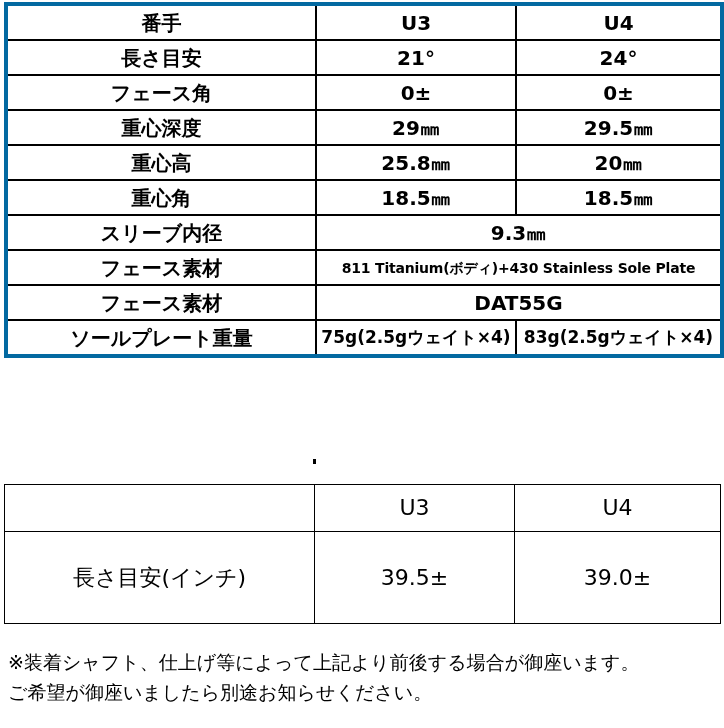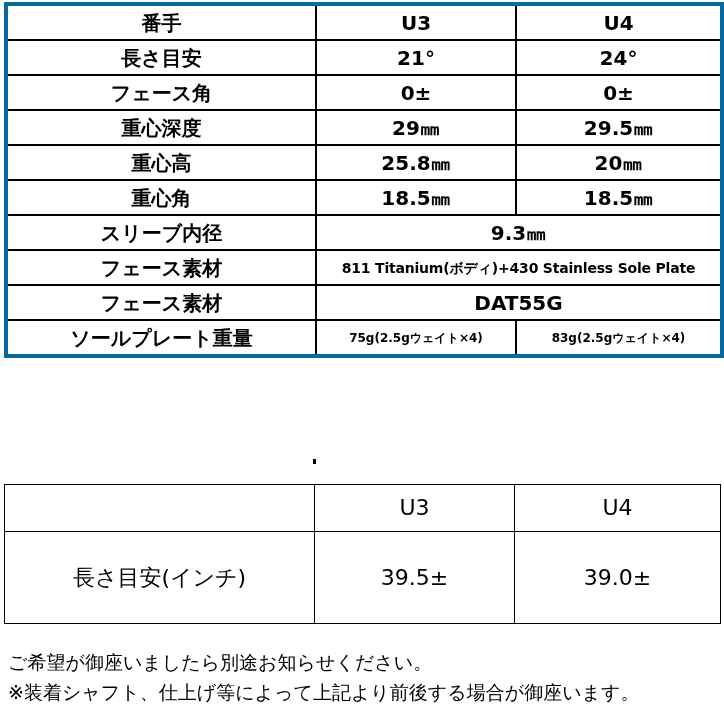--- a/index.html
+++ b/index.html
@@ -36,21 +36,21 @@
     height: 33px;
     padding: 0;
     white-space: nowrap;
     overflow: hidden;
   }
   table.spec td.small {
     font-size: 14px;
     letter-spacing: -0.2px;
   }
   table.spec td.smallv {
-    font-size: 12px;
+    font-size: 17px;
     border-radius: 6px;
   }
   
   .stub {
     position: absolute;
     left: 313px;
     top: 459px;
     width: 3px;
     height: 5px;
     background: #000000;
@@ -166,17 +166,17 @@
       </tr>
       <tr class="tall">
         <td>長さ目安(インチ)</td>
         <td>39.5±</td>
         <td>39.0±</td>
       </tr>
     </tbody>
   </table>
 
   <div class="notes">
+    <div>※装着シャフト、仕上げ等によって上記より前後する場合が御座います。</div>
     <div>ご希望が御座いましたら別途お知らせください。</div>
-    <div>※装着シャフト、仕上げ等によって上記より前後する場合が御座います。</div>
   </div>
 
 </div>
 
 </body></html>

